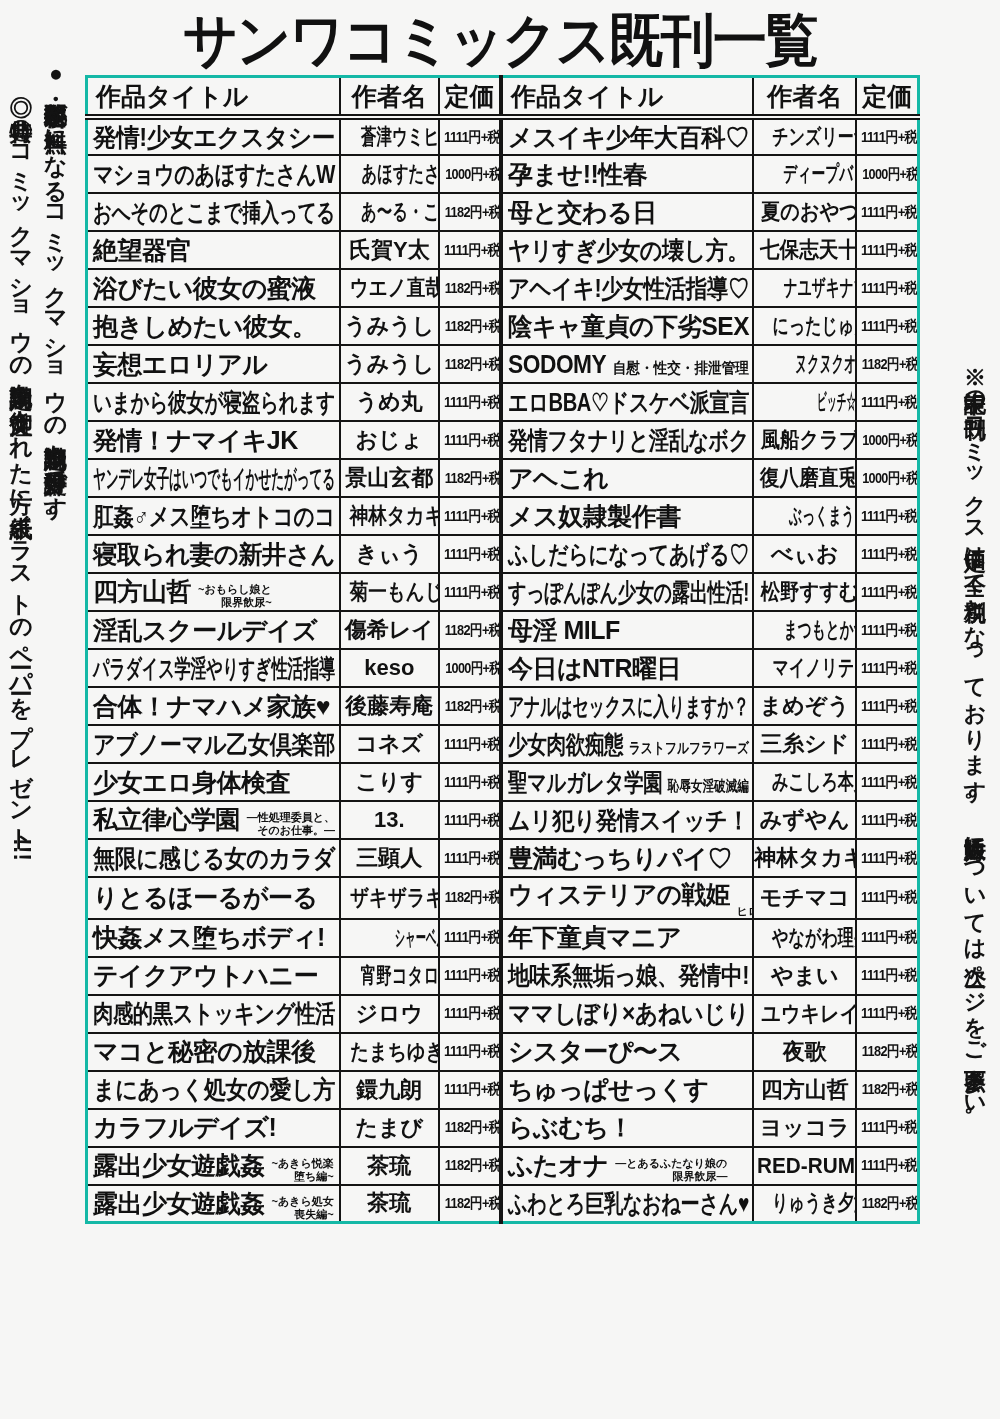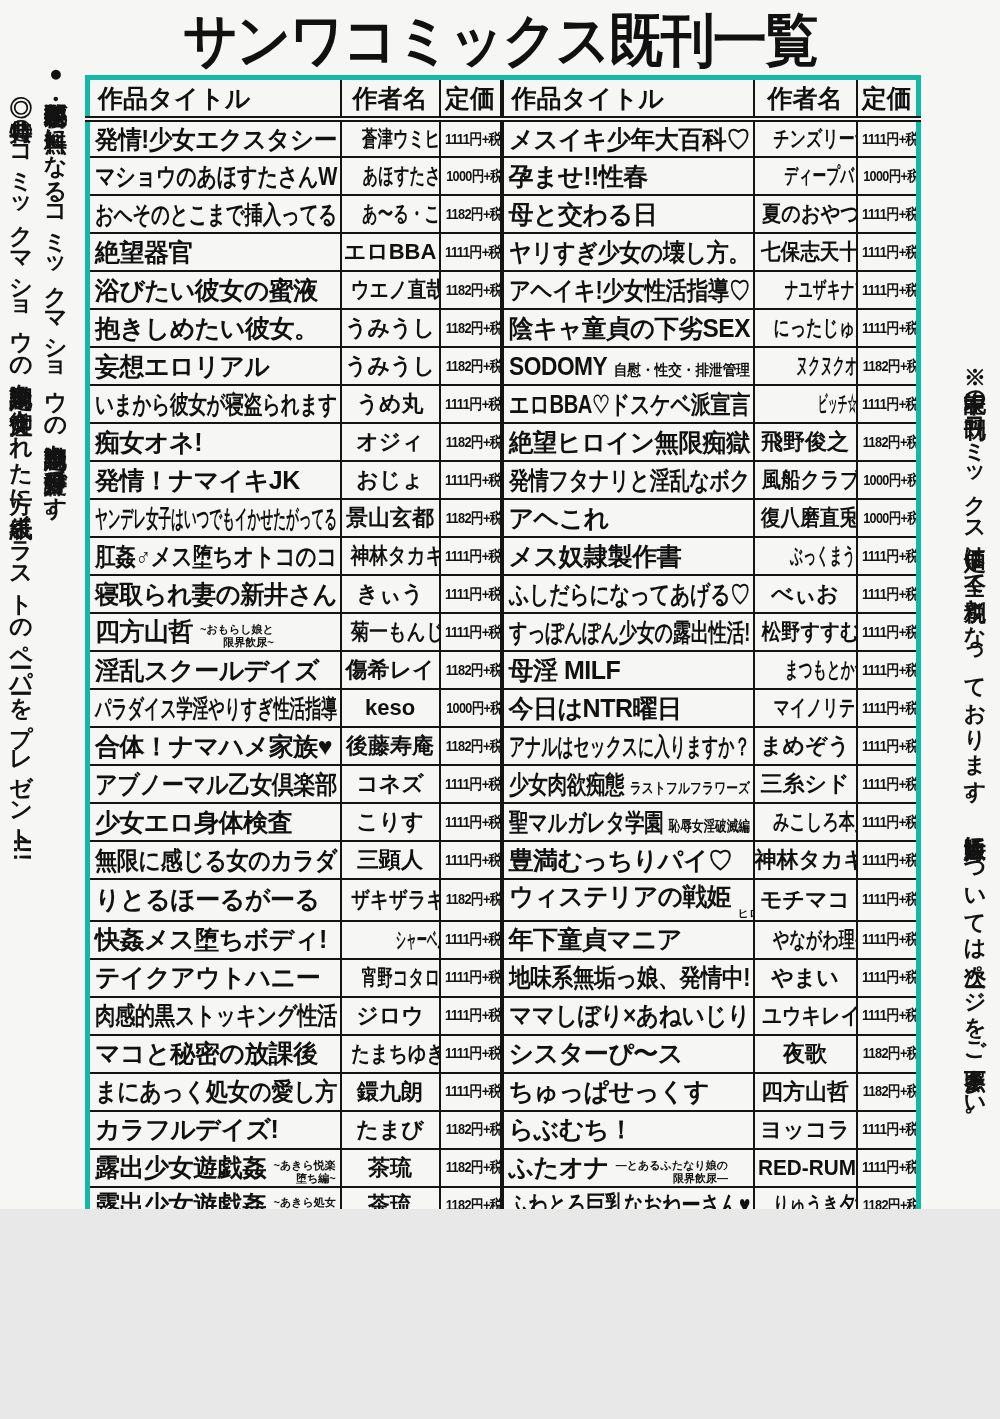--- a/index.html
+++ b/index.html
@@ -1,17 +1,17 @@
 <!DOCTYPE html>
 <html><head>
 <meta charset="utf-8">
 <style>
   html,body{margin:0;padding:0;background:#e8e8e8;}
   .page{
-    position:relative;width:1000px;height:1209px;background:#f6f6f5;
+    position:relative;width:1000px;height:1419px;background:#f6f6f5;
     font-family:"Liberation Sans",sans-serif;color:#111;overflow:hidden;
   }
   .page-title{
     position:absolute;top:2px;left:0;width:100%;margin:0;
     text-align:center;font-size:54px;font-weight:900;letter-spacing:-2px;
     transform:scaleY(1.08);transform-origin:top center;white-space:nowrap;
   }
   
   .vnote{
     position:absolute;writing-mode:vertical-rl;text-orientation:mixed;
@@ -19,21 +19,21 @@
   }
   .vnote-left{top:60px;left:4px;height:1200px;font-size:23px;line-height:1.5;}
   .vnote-left .vline{display:block;}
   .vnote-left .vline.second{padding-top:18px;}
   .vnote-right{top:352px;right:10px;height:1050px;font-size:22px;letter-spacing:0.5px;}
   
   table.catalog{
     position:absolute;top:75px;left:85px;width:835px;
     border-collapse:collapse;table-layout:fixed;background:#f6f6f5;
   }
-  table.catalog{border:5px solid #14b8a6;}
+  table.catalog{border:3px solid #14b8a6;}
   .catalog th,.catalog td{border:2px solid #141414;overflow:hidden;padding:0;}
   .catalog th.c3,.catalog td.c3{border-right:4px solid #141414;}
   .catalog thead th{border-bottom:6px double #141414;height:36px;}
   .catalog tr{height:38px;}
   .catalog th{font-size:25px;font-weight:800;text-align:center;white-space:nowrap;}
   .catalog th.h-title{text-align:left;padding-left:8px;}
   td.tcell{text-align:left;padding-left:5px;}
   td.acell,td.pcell{text-align:center;}
   .fitw{display:inline-block;white-space:nowrap;vertical-align:middle;}
   .tl{transform-origin:left center;}
@@ -98,21 +98,21 @@
         <tr>
           <td class="tcell c1"><span class="fitw tl" style="transform: scaleX(0.744723);"><span class="main">おへそのとこまで挿入ってる</span></span></td>
           <td class="acell c2"><span class="fitw ac" style="transform: scaleX(0.701166);">あ〜る・こが</span></td>
           <td class="pcell c3"><span class="fitw pc" style="transform: scaleX(0.852319);">1182円+税</span></td>
           <td class="tcell c4"><span class="fitw tl"><span class="main">母と交わる日</span></span></td>
           <td class="acell c5"><span class="fitw ac" style="transform: scaleX(0.874512);">夏のおやつ</span></td>
           <td class="pcell c6"><span class="fitw pc" style="transform: scaleX(0.87436);">1111円+税</span></td>
         </tr>
         <tr>
           <td class="tcell c1"><span class="fitw tl"><span class="main">絶望器官</span></span></td>
-          <td class="acell c2"><span class="fitw ac">エロBBA</span></td>
+          <td class="acell c2"><span class="fitw ac">氏賀Y太</span></td>
           <td class="pcell c3"><span class="fitw pc" style="transform: scaleX(0.87436);">1111円+税</span></td>
           <td class="tcell c4"><span class="fitw tl" style="transform: scaleX(0.882733);"><span class="main">ヤリすぎ少女の壊し方。</span></span></td>
           <td class="acell c5"><span class="fitw ac" style="transform: scaleX(0.890909);">七保志天十</span></td>
           <td class="pcell c6"><span class="fitw pc" style="transform: scaleX(0.87436);">1111円+税</span></td>
         </tr>
         <tr>
           <td class="tcell c1"><span class="fitw tl"><span class="main">浴びたい彼女の蜜液</span></span></td>
           <td class="acell c2"><span class="fitw ac" style="transform: scaleX(0.842695);">ウエノ直哉</span></td>
           <td class="pcell c3"><span class="fitw pc" style="transform: scaleX(0.852319);">1182円+税</span></td>
           <td class="tcell c4"><span class="fitw tl" style="transform: scaleX(0.861724);"><span class="main">アヘイキ!少女性活指導♡</span></span></td>
@@ -135,28 +135,20 @@
           <td class="acell c5"><span class="fitw ac" style="transform: scaleX(0.544067);">ヌクヌクオレンジ</span></td>
           <td class="pcell c6"><span class="fitw pc" style="transform: scaleX(0.852319);">1182円+税</span></td>
         </tr>
         <tr>
           <td class="tcell c1"><span class="fitw tl" style="transform: scaleX(0.747418);"><span class="main">いまから彼女が寝盗られます</span></span></td>
           <td class="acell c2"><span class="fitw ac">うめ丸</span></td>
           <td class="pcell c3"><span class="fitw pc" style="transform: scaleX(0.87436);">1111円+税</span></td>
           <td class="tcell c4"><span class="fitw tl" style="transform: scaleX(0.807117);"><span class="main">エロBBA♡ドスケベ派宣言</span></span></td>
           <td class="acell c5"><span class="fitw ac" style="transform: scaleX(0.437256);">ビッチ☆ゴイゴスター</span></td>
           <td class="pcell c6"><span class="fitw pc" style="transform: scaleX(0.87436);">1111円+税</span></td>
-        </tr>
-        <tr>
-          <td class="tcell c1"><span class="fitw tl"><span class="main">痴女オネ!</span></span></td>
-          <td class="acell c2"><span class="fitw ac">オジィ</span></td>
-          <td class="pcell c3"><span class="fitw pc" style="transform: scaleX(0.852319);">1182円+税</span></td>
-          <td class="tcell c4"><span class="fitw tl" style="transform: scaleX(0.974352);"><span class="main">絶望ヒロイン無限痴獄</span></span></td>
-          <td class="acell c5"><span class="fitw ac">飛野俊之</span></td>
-          <td class="pcell c6"><span class="fitw pc" style="transform: scaleX(0.852319);">1182円+税</span></td>
         </tr>
         <tr>
           <td class="tcell c1"><span class="fitw tl"><span class="main">発情！ナマイキJK</span></span></td>
           <td class="acell c2"><span class="fitw ac">おじょ</span></td>
           <td class="pcell c3"><span class="fitw pc" style="transform: scaleX(0.87436);">1111円+税</span></td>
           <td class="tcell c4"><span class="fitw tl" style="transform: scaleX(0.806863);"><span class="main">発情フタナリと淫乱なボク</span></span></td>
           <td class="acell c5"><span class="fitw ac" style="transform: scaleX(0.878554);">風船クラブ</span></td>
           <td class="pcell c6"><span class="fitw pc" style="transform: scaleX(0.84171);">1000円+税</span></td>
         </tr>
         <tr>
@@ -226,20 +218,29 @@
         </tr>
         <tr>
           <td class="tcell c1"><span class="fitw tl"><span class="main">少女エロ身体検査</span></span></td>
           <td class="acell c2"><span class="fitw ac">こりす</span></td>
           <td class="pcell c3"><span class="fitw pc" style="transform: scaleX(0.87436);">1111円+税</span></td>
           <td class="tcell c4"><span class="fitw tl" style="transform: scaleX(0.775075);"><span class="main">聖マルガレタ学園</span><span class="sub one">恥辱女淫破滅編</span></span></td>
           <td class="acell c5"><span class="fitw ac" style="transform: scaleX(0.731002);">みこしろ本人</span></td>
           <td class="pcell c6"><span class="fitw pc" style="transform: scaleX(0.87436);">1111円+税</span></td>
         </tr>
         <tr>
+          <td class="tcell c1"><span class="fitw tl" style="transform: scaleX(0.998904);"><span class="main">私立律心学園</span><span class="sub multi">―性処理委員と、
+そのお仕事。―</span></span></td>
+          <td class="acell c2"><span class="fitw ac">13.</span></td>
+          <td class="pcell c3"><span class="fitw pc" style="transform: scaleX(0.87436);">1111円+税</span></td>
+          <td class="tcell c4"><span class="fitw tl" style="transform: scaleX(0.880818);"><span class="main">ムリ犯り発情スイッチ！</span></span></td>
+          <td class="acell c5"><span class="fitw ac">みずやん</span></td>
+          <td class="pcell c6"><span class="fitw pc" style="transform: scaleX(0.87436);">1111円+税</span></td>
+        </tr>
+        <tr>
           <td class="tcell c1"><span class="fitw tl" style="transform: scaleX(0.884473);"><span class="main">無限に感じる女のカラダ</span></span></td>
           <td class="acell c2"><span class="fitw ac">三顕人</span></td>
           <td class="pcell c3"><span class="fitw pc" style="transform: scaleX(0.87436);">1111円+税</span></td>
           <td class="tcell c4"><span class="fitw tl"><span class="main">豊満むっちりパイ♡</span></span></td>
           <td class="acell c5"><span class="fitw ac">神林タカキ</span></td>
           <td class="pcell c6"><span class="fitw pc" style="transform: scaleX(0.87436);">1111円+税</span></td>
         </tr>
         <tr>
           <td class="tcell c1"><span class="fitw tl"><span class="main">りとるほーるがーる</span></span></td>
           <td class="acell c2"><span class="fitw ac" style="transform: scaleX(0.834976);">ザキザラキ</span></td>

